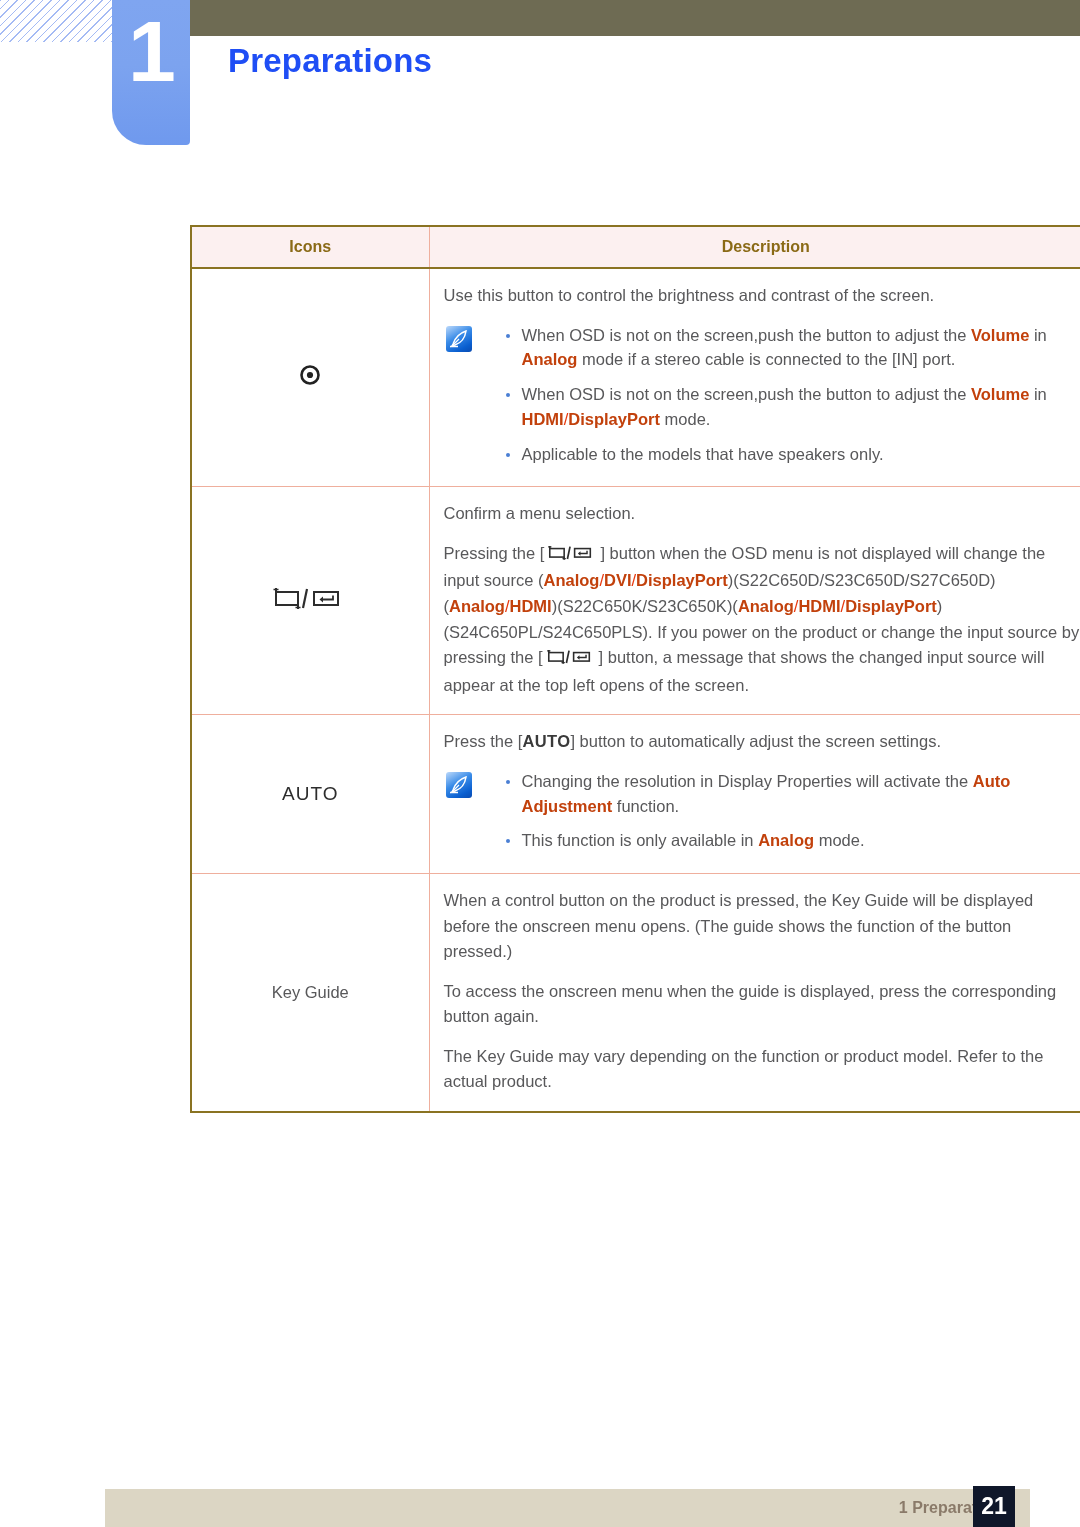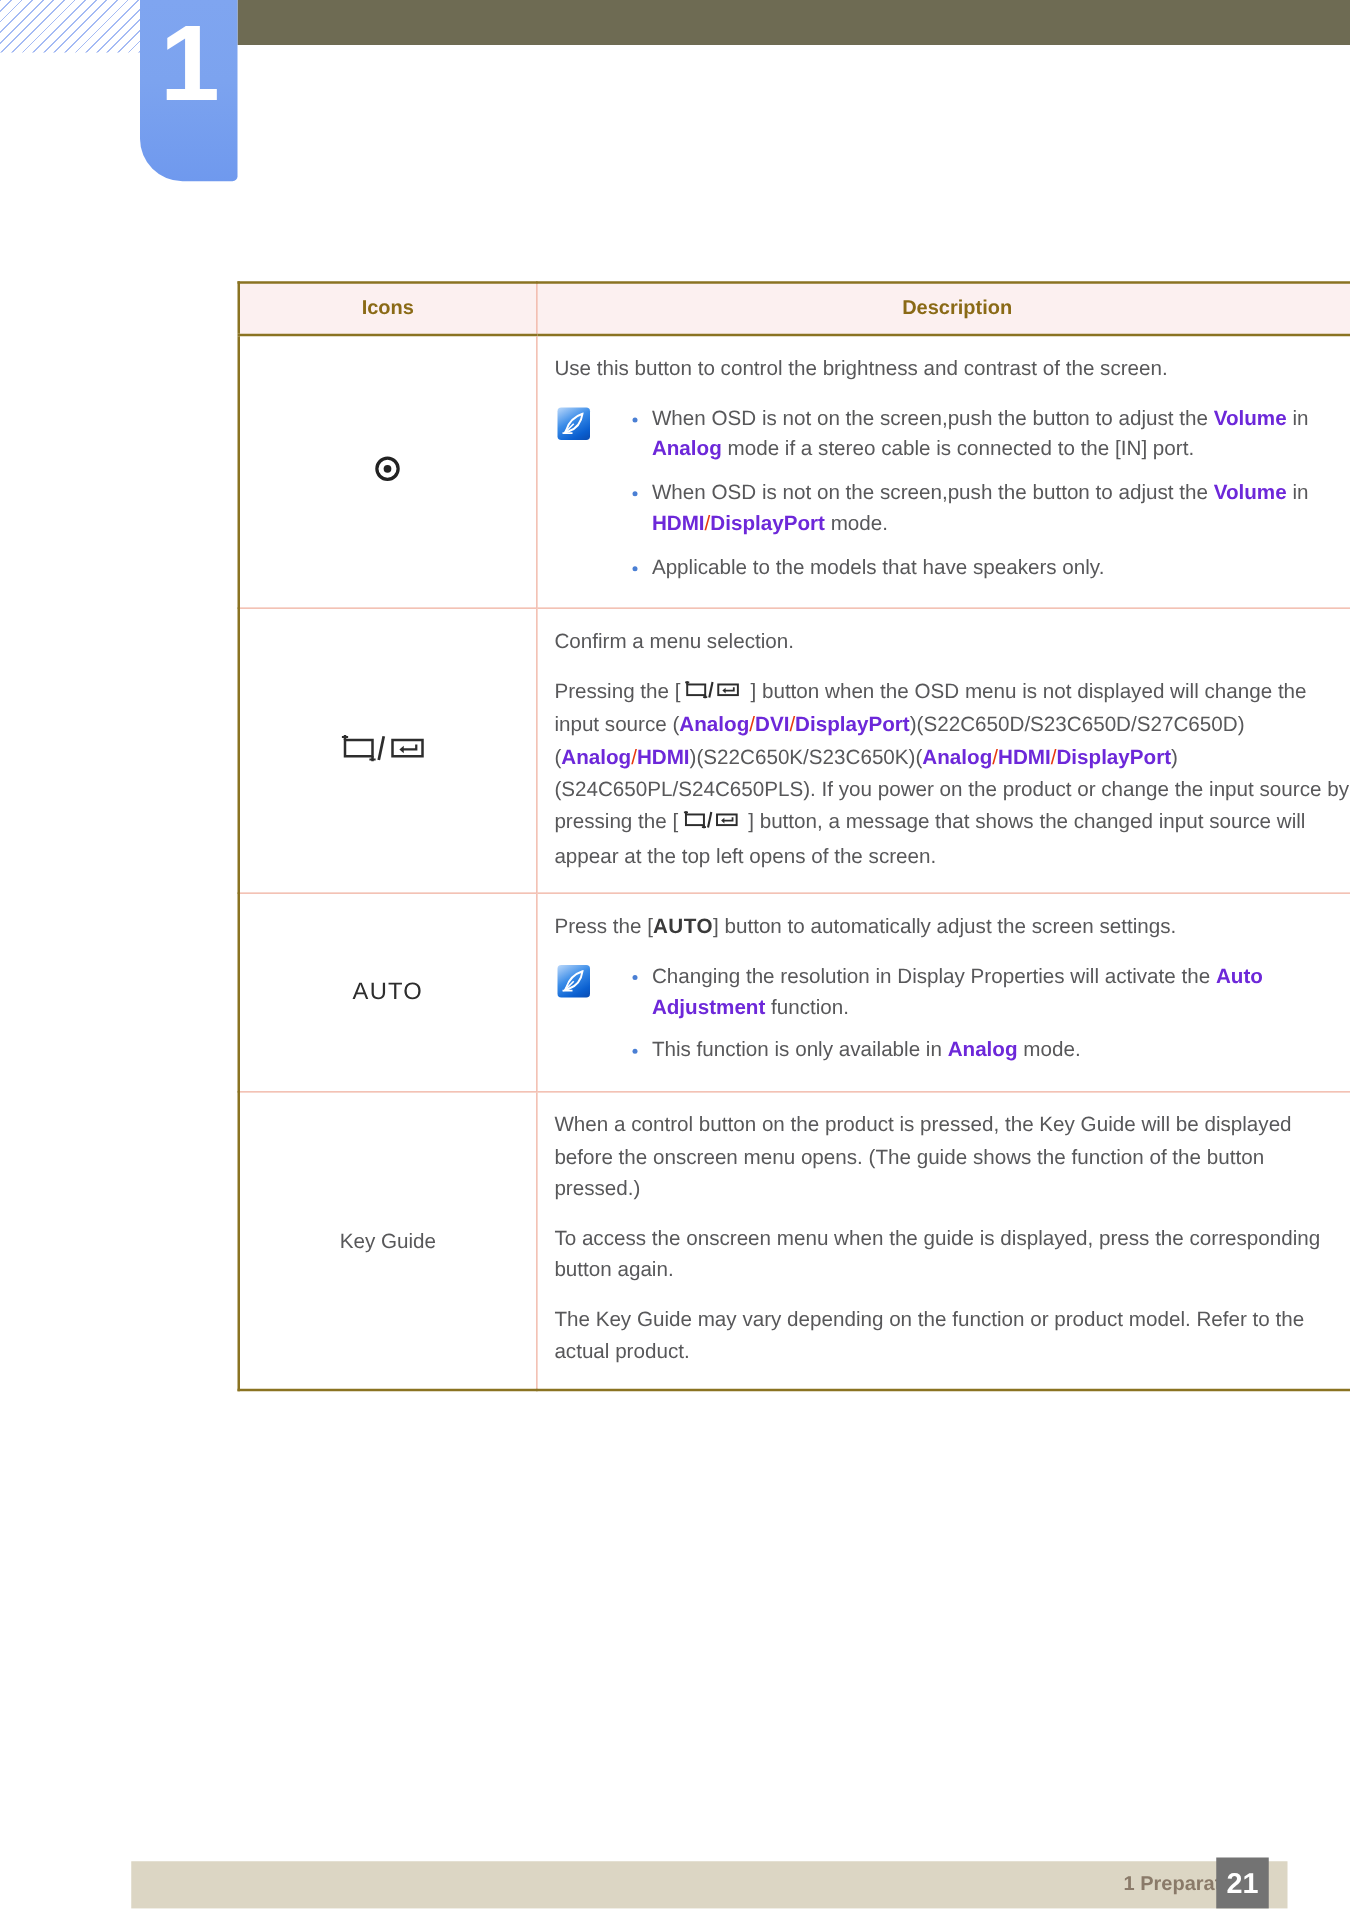--- a/index.html
+++ b/index.html
@@ -101,21 +101,21 @@
     padding: 14px 22px 16px 14px;
     color: #58585a;
     font-size: 16.5px;
     line-height: 1.55;
     margin-top: 46px;
   }
   .para { margin: 0 0 14px 0; }
   .para:last-child { margin-bottom: 0; }
 
   
-  .hl { color: #6d28d9; font-weight: bold; }
+  .hl { color: #c2410c; font-weight: bold; }
   .sep { color: #e8380d; }
 
   
   .note {
     display: flex;
     align-items: flex-start;
     gap: 0;
     margin: 6px 0 4px 0;
   }
   .note-icon {
@@ -172,38 +172,39 @@
     position: absolute;
     right: 70px; top: 1499px;
     color: #8a7a69;
     font-size: 16px;
     font-weight: bold;
   }
   .footer-page {
     position: absolute;
     left: 973px; top: 1486px;
     width: 42px; height: 41px;
-    background: #737373;
+    background: #0f172a;
     color: #ffffff;
     font-size: 23px;
     font-weight: bold;
     text-align: center;
     line-height: 41px;
   }
 </style>
 </head>
 <body>
 
 <div class="page">
 
   <div class="hatch"></div>
   <div class="olive-bar"></div>
   <div class="chapter-tab">
     <div class="chapter-num">1</div>
   </div>
+  <div class="chapter-title">Preparations</div>
 
   <table class="tbl">
     <thead>
       <tr>
         <th class="col-icon">Icons</th>
         <th class="col-desc">Description</th>
       </tr>
     </thead>
     <tbody>
 

